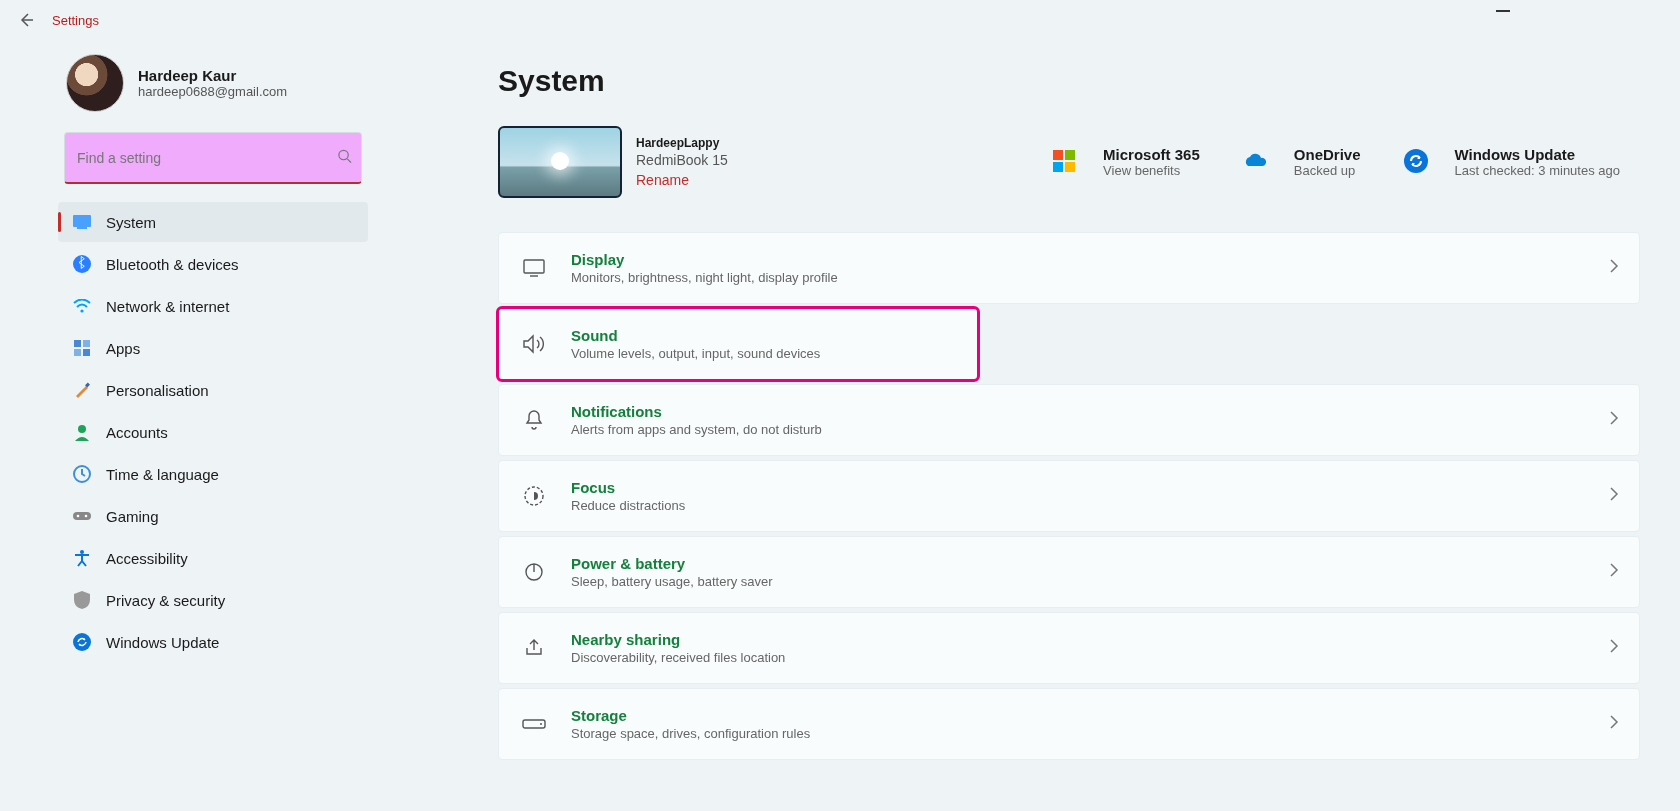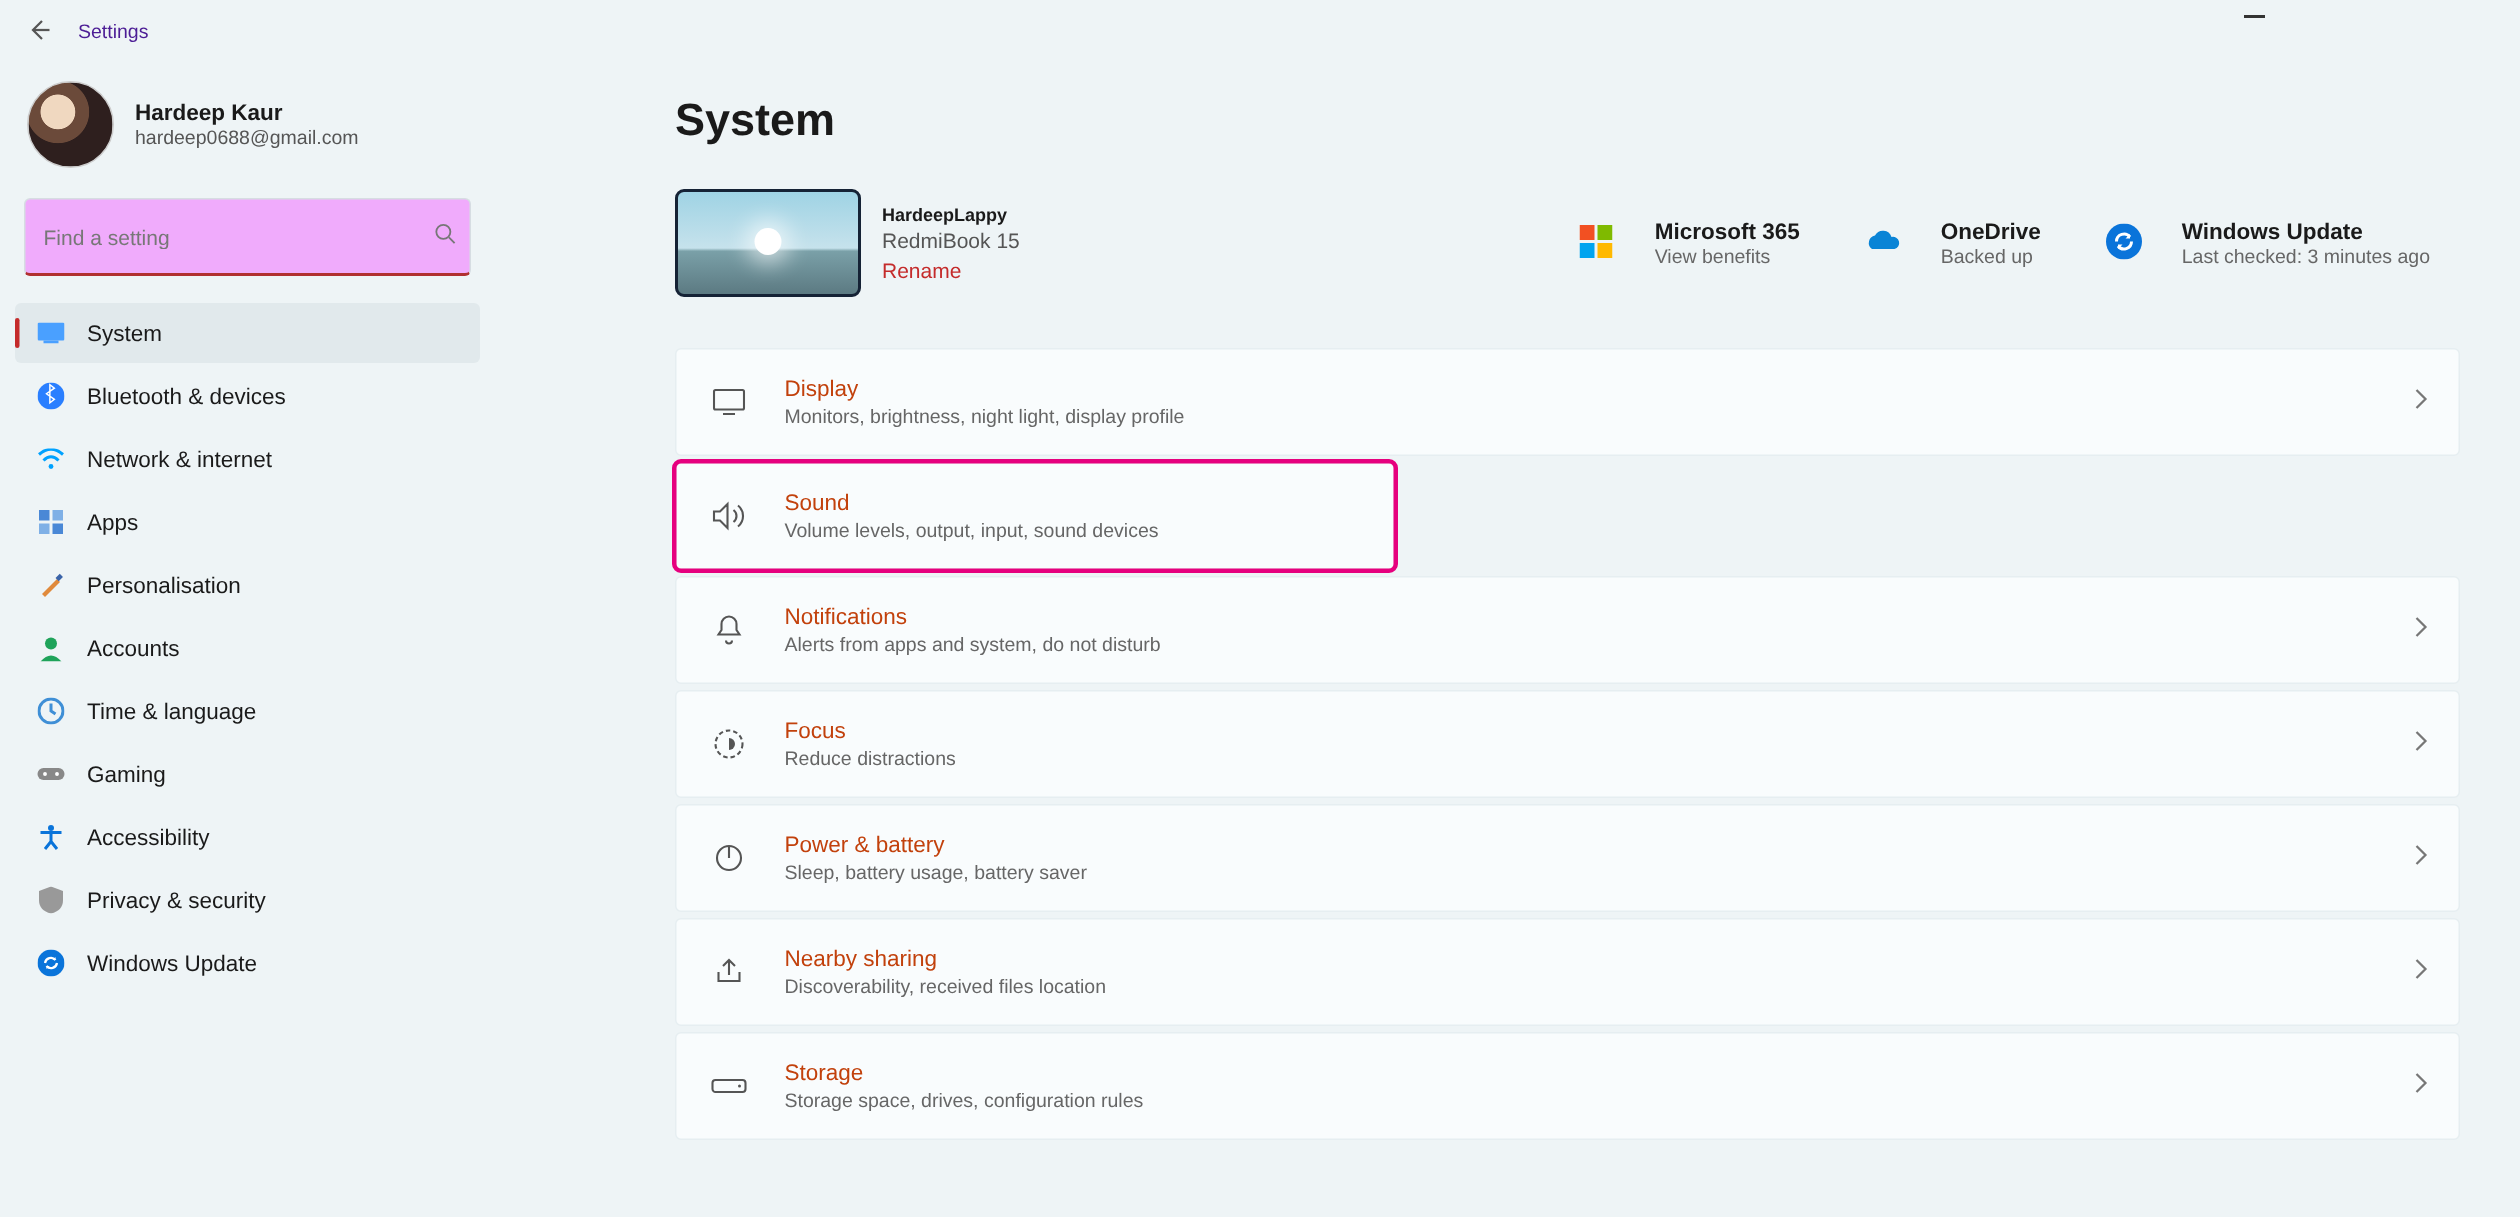--- a/index.html
+++ b/index.html
@@ -1,21 +1,21 @@
 <!DOCTYPE html>
 <html><head>
 <meta charset="utf-8">
 <style>
   * { box-sizing: border-box; margin: 0; padding: 0; }
   html, body { width: 100%; height: 100%; font-family: "Segoe UI", sans-serif; background: #eef4f6; color: #1a1a1a; }
   .window { width: 1680px; height: 811px; position: relative; overflow: hidden; background: #eef4f6; }
   .titlebar { display: flex; align-items: center; height: 40px; padding: 0 12px; }
   .back-btn { width: 28px; height: 28px; display: flex; align-items: center; justify-content: center; color: #555; }
-  .titlebar-title { font-size: 13px; margin-left: 12px; color: #4c1d95; }
-  .body { display: flex; height: calc(100% - 40px); }
+  .titlebar-title { font-size: 13px; margin-left: 12px; color: #b91c1c; }
+  .body { display: flex; height: calc(100% - 40px); padding-left: 48px; }
   .sidebar { width: 330px; padding: 8px 10px 0 10px; }
   .profile { display: flex; align-items: center; gap: 14px; padding: 6px 8px 14px 8px; }
   .avatar { width: 58px; height: 58px; border-radius: 50%; background: radial-gradient(circle at 35% 35%, #f0d8c0 0 22%, #6b4a3a 23% 40%, #2e1f1e 41% 100%); border: 1px solid #ccc; }
   .profile-name { font-size: 15px; font-weight: 600; }
   .profile-email { font-size: 13px; color: #555; }
   .search-wrap { position: relative; margin: 6px 6px 18px 6px; }
   .search-input { width: 100%; height: 52px; border: 1px solid #d6dde2; border-bottom: 2px solid #b03030; border-radius: 4px; background: #f0abfc; padding: 0 36px 0 12px; font-size: 14px; color: #333; outline: none; }
   .search-input::placeholder { color: #777; }
   .search-icon { position: absolute; right: 10px; top: 50%; transform: translateY(-50%); color: #777; }
   .nav { display: flex; flex-direction: column; gap: 2px; }
@@ -36,21 +36,21 @@
   .quick-link { display: flex; gap: 24px; cursor: pointer; }
   .ql-icon { width: 30px; height: 30px; display: flex; align-items: center; justify-content: center; }
   .ql-title { font-size: 15px; font-weight: 600; }
   .ql-sub { font-size: 13px; color: #666; }
 
   .items { display: flex; flex-direction: column; gap: 4px; }
   .item { background: #f9fcfd; border: 1px solid #e6eef1; border-radius: 4px; height: 72px; display: flex; align-items: center; padding: 0 20px; cursor: pointer; }
   .item.highlighted { outline: 3px solid #e6007e; outline-offset: -1px; }
   .item-icon { width: 30px; display: flex; justify-content: center; color: #555; }
   .item-text { margin-left: 22px; flex: 1; }
-  .item-title { font-size: 15px; font-weight: 400; color: #c2410c; }
+  .item-title { font-size: 15px; font-weight: 700; color: #15803d; }
   .item-sub { font-size: 13px; color: #666; margin-top: 2px; }
   .chevron { color: #777; }
 
   .minimize { position: absolute; top: 10px; right: 170px; width: 14px; height: 2px; background: #333; }
 
   
   .ic-system { fill: #4aa0ff; }
   .ic-bt { fill: #2a7fff; }
   .ic-net { fill: #00a2ff; }
   .ic-pers { fill: #e08a3c; }

